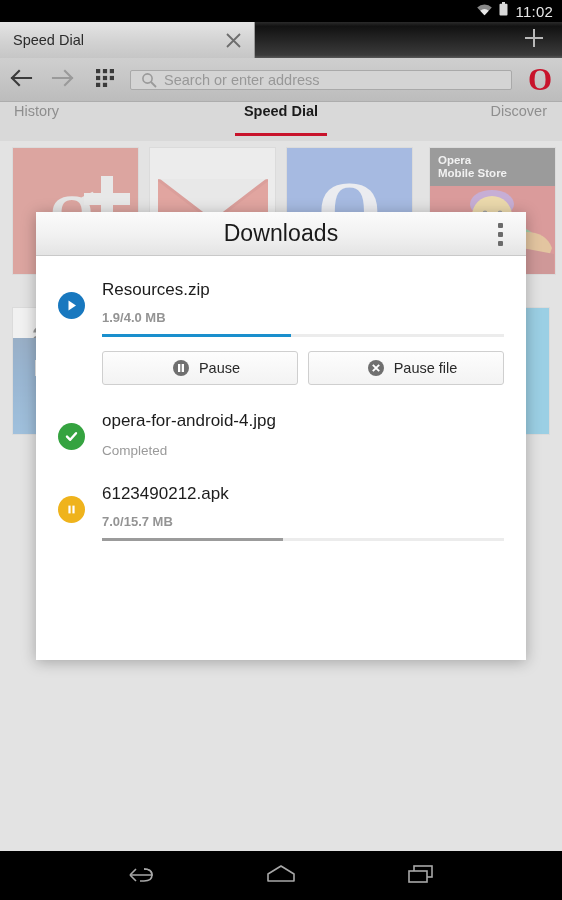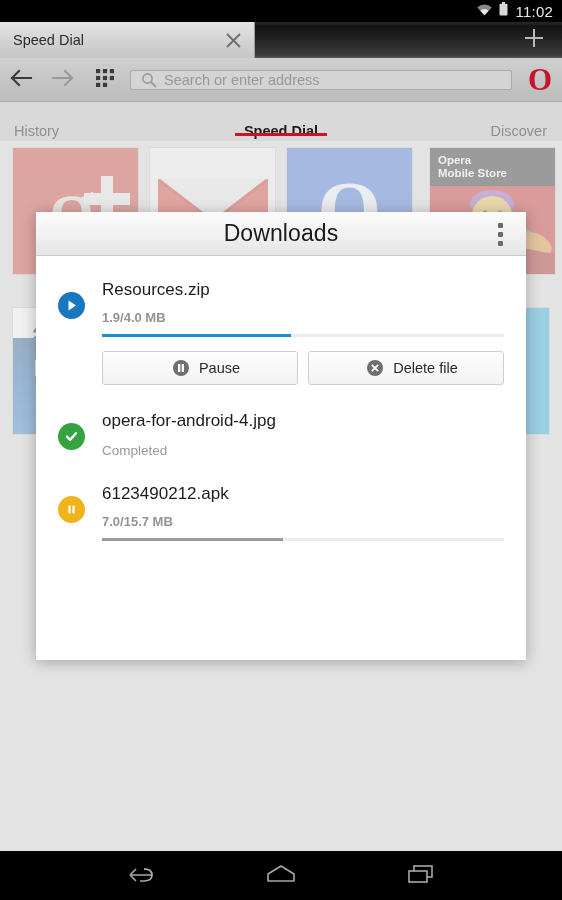--- a/index.html
+++ b/index.html
@@ -102,21 +102,21 @@
   
   .sectiontabs {
     position: absolute; top: 103px; left: 0;
     width: 562px; height: 36px;
     background: #d9d9d9;
     display: flex; align-items: center;
   }
   .sec-tab {
     font-size: 14.5px; color: #8e8e8e;
     position: relative; padding: 0 4px; height: 36px;
-    display: flex; align-items: flex-end;
+    display: flex; align-items: flex-start;
   }
   .sec-tab.left { margin-left: 10px; }
   .sec-tab.mid { position: absolute; left: 50%; transform: translateX(-50%); font-weight: bold; color: #1b1b1b; }
   .sec-tab.right { margin-left: auto; margin-right: 11px; }
   .sec-underline {
     position: absolute; bottom: 3px; left: 50%;
     transform: translateX(-50%);
     width: 92px; height: 3px; background: #c8132b;
   }
 
@@ -517,21 +517,21 @@
               </span>
               <span>Pause</span>
             </div>
             <div class="act-btn">
               <span class="act-icon">
                 <svg width="18" height="18" viewBox="0 0 18 18">
                   <circle cx="9" cy="9" r="8" fill="#6f6f6f"></circle>
                   <path d="M5.8 5.8 L12.2 12.2 M12.2 5.8 L5.8 12.2" stroke="#fff" stroke-width="1.9"></path>
                 </svg>
               </span>
-              <span>Delete file</span>
+              <span>Pause file</span>
             </div>
           </div>
         </div>
       </div>
 
       <div class="row-gap"></div>
 
       <div class="dl-row">
         <div class="dl-status">
           <span class="badge green">

